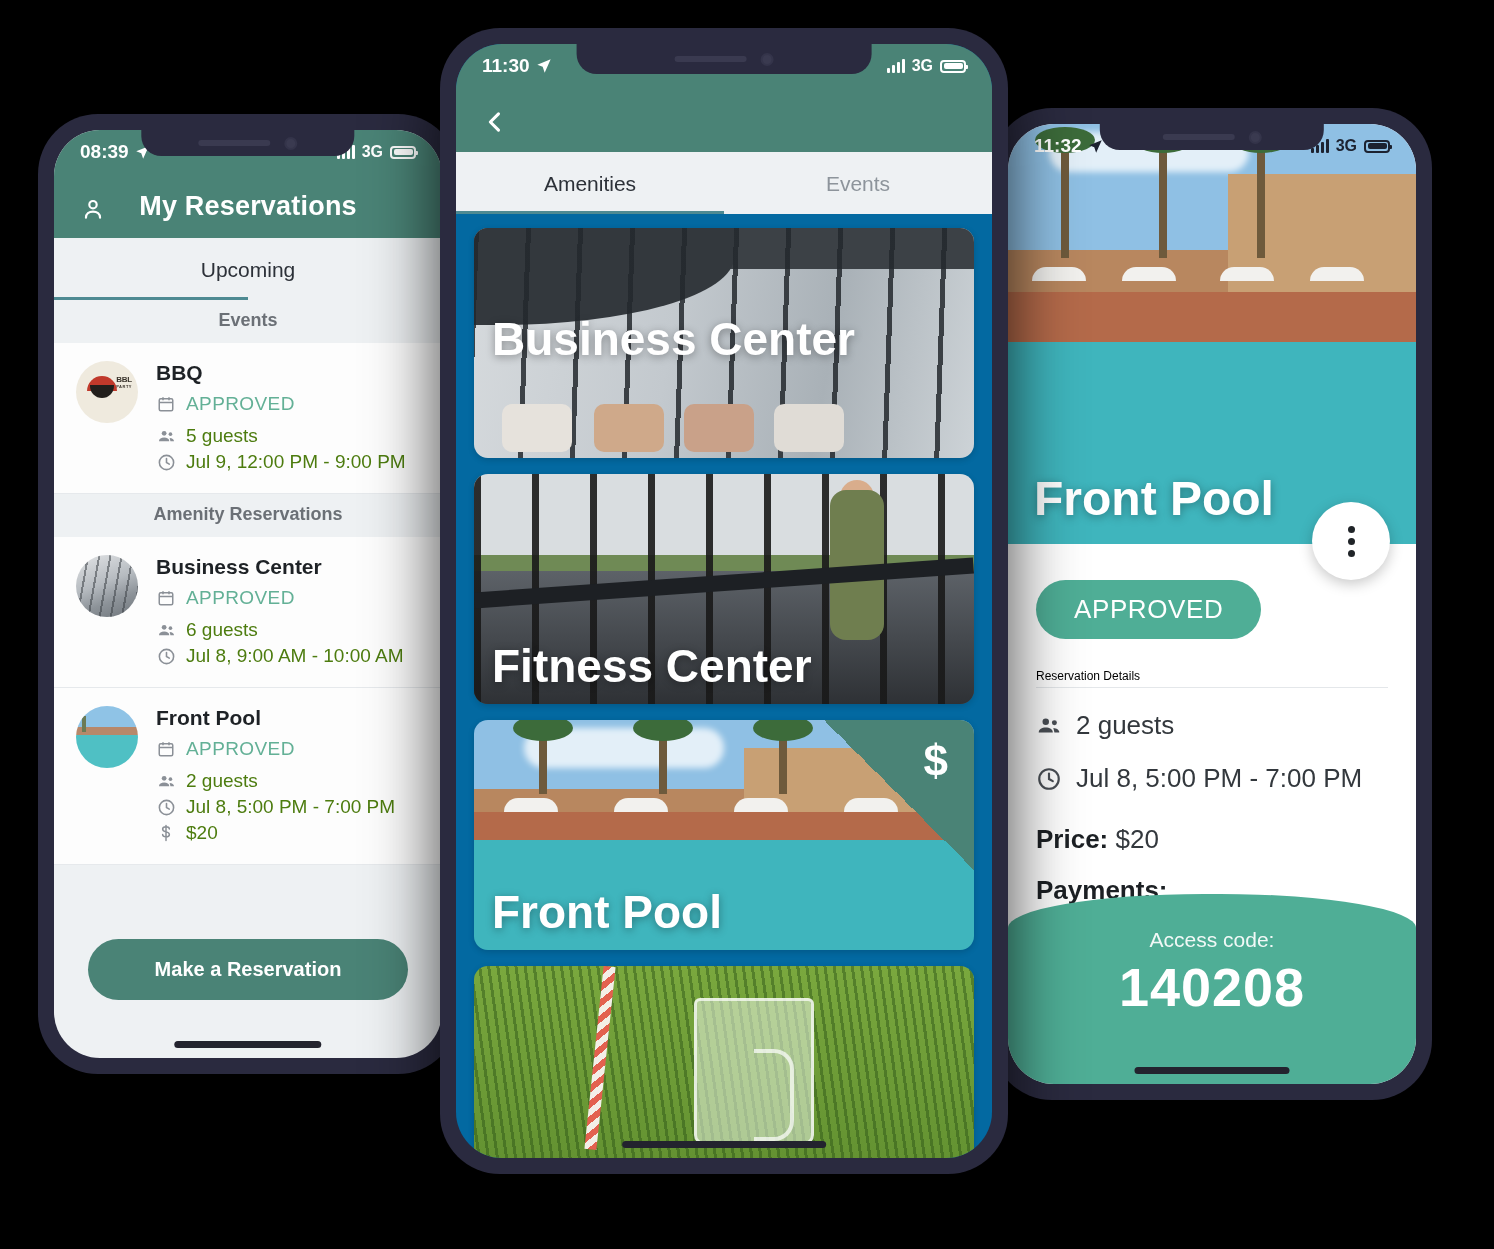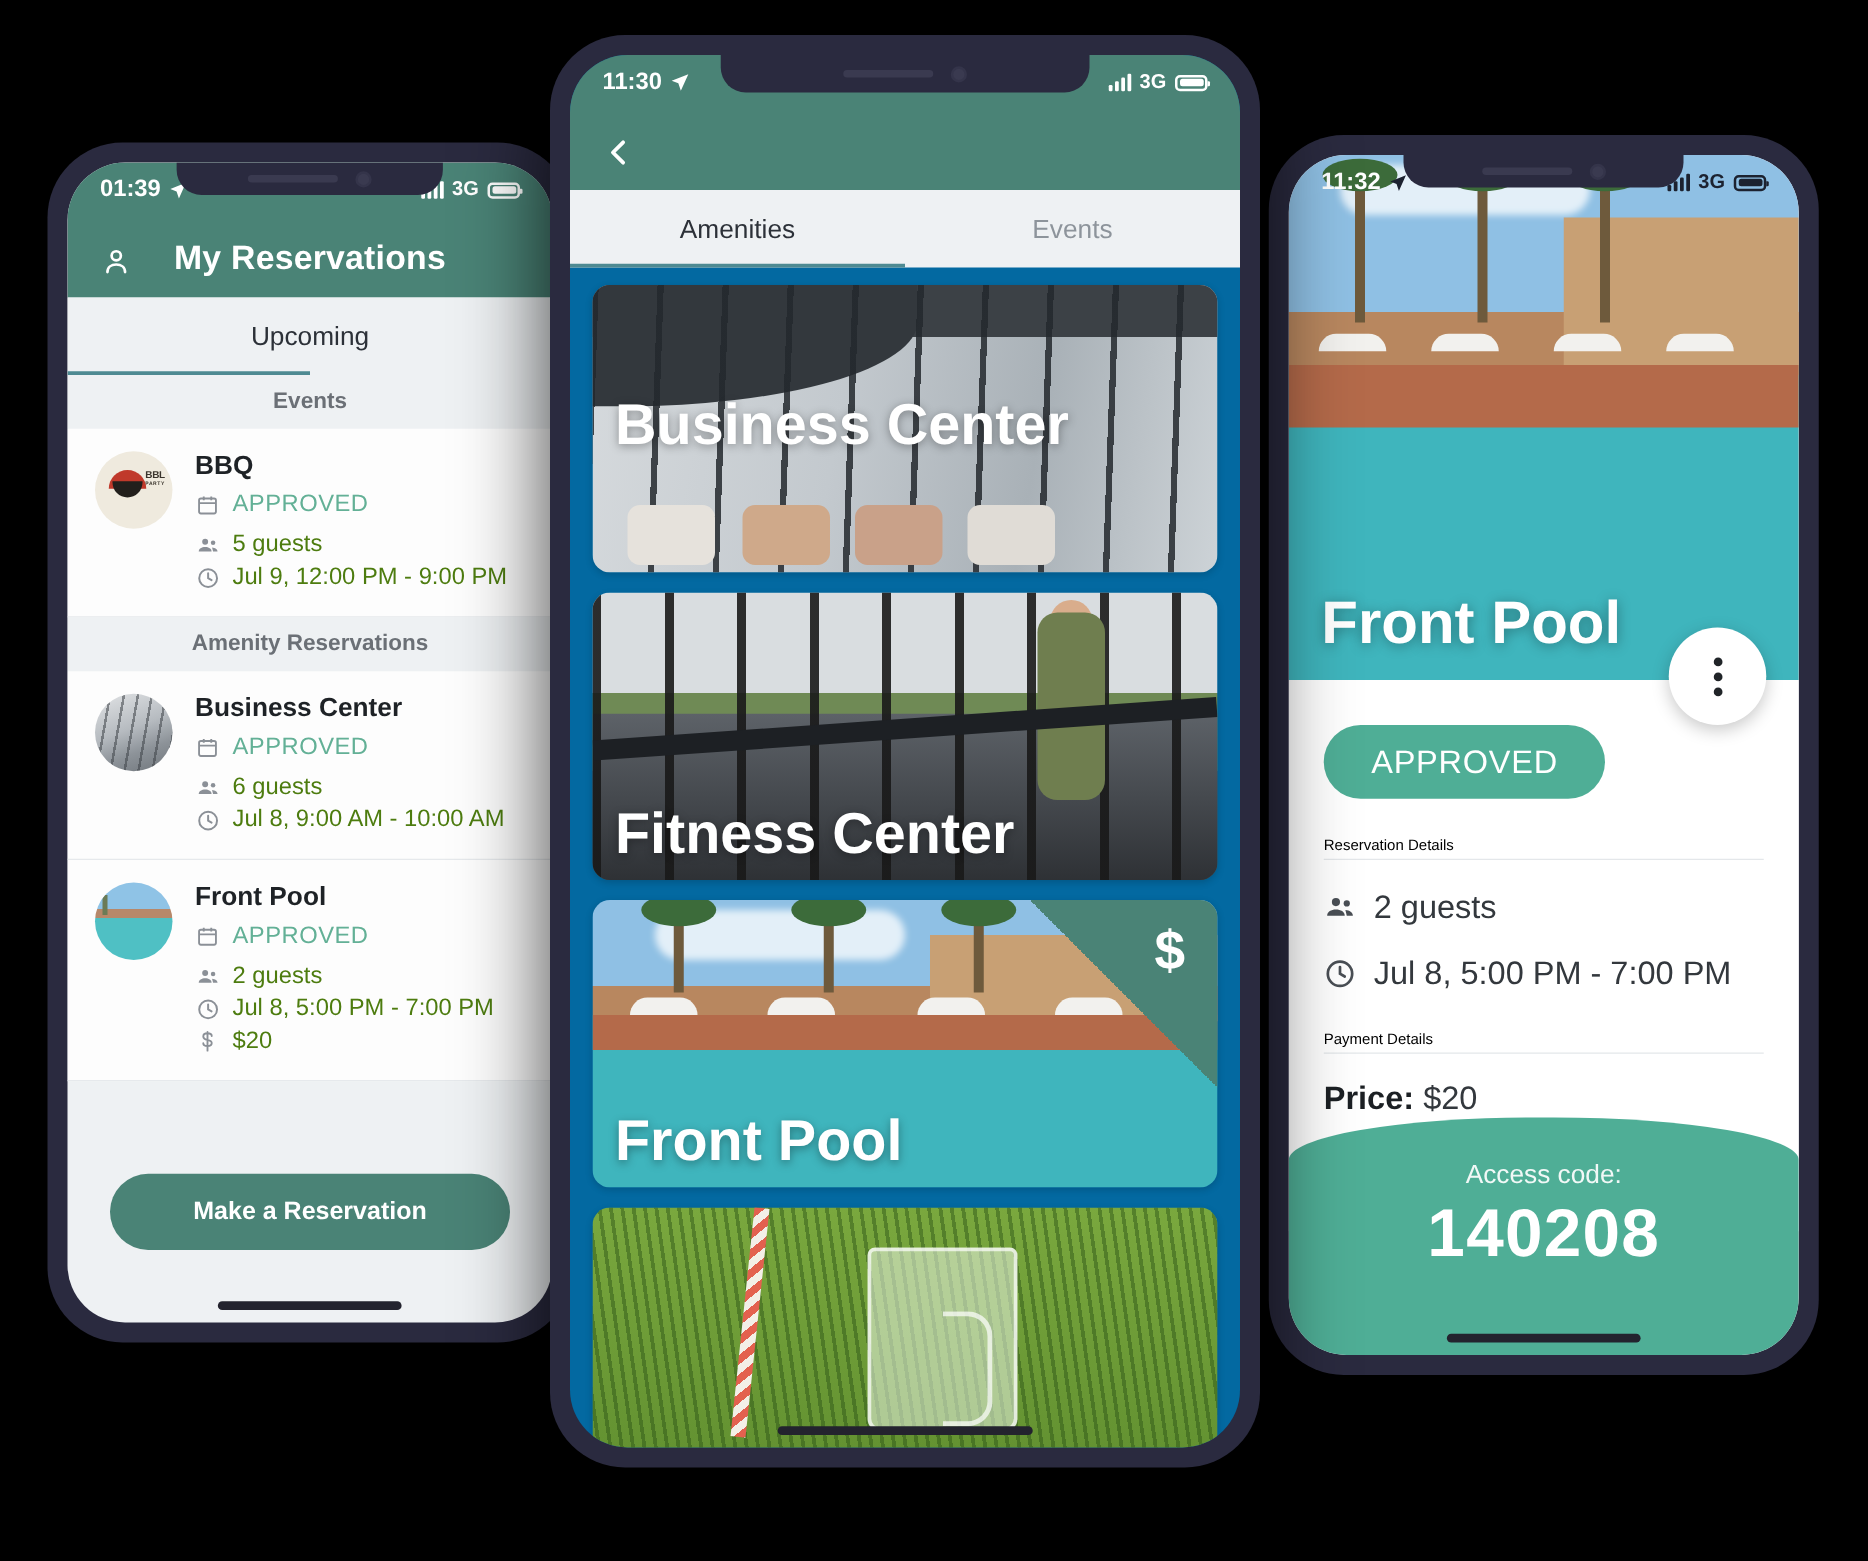--- a/index.html
+++ b/index.html
@@ -196,37 +196,37 @@
   .access {
     position: absolute; left: 0; right: 0; bottom: 0; height: 190px;
     background: #4fae96; border-radius: 48% 48% 0 0 / 34px 34px 0 0;
     color: #fff; text-align: center; padding-top: 34px;
   }
   .access .lbl { font-size: 21px; opacity: .92; }
   .access .code { font-size: 54px; font-weight: bold; margin-top: 4px; letter-spacing: 1px; }
 
   
   #phone-left   { left: 38px;  top: 114px; width: 420px; height: 960px; z-index: 1; }
-  #phone-right  { left: 992px; top: 108px; width: 440px; height: 992px; z-index: 2; margin-left: 23px; }
+  #phone-right  { left: 992px; top: 108px; width: 440px; height: 992px; z-index: 2; }
   #phone-center { left: 440px; top: 28px;  width: 568px; height: 1146px; z-index: 3; }
   #phone-center .screen { background:#0369a1; }
   #phone-left .notch, #phone-right .notch { height: 26px; }
 </style>
 </head>
 <body>
 
 <div class="stage">
 
   <div class="phone" id="phone-left">
     <div class="screen">
 
       <div class="navbar">
         <div class="statusbar">
           <div class="sb-left">
-            <span>01:39</span>
+            <span>08:39</span>
             <svg width="15" height="15" viewBox="0 0 24 24">
                 <path d="M22 2L2 10l8 3 3 9z" fill="#fff"></path>
               </svg>
           </div>
           <div class="sb-right">
             <span class="bars">
                 <i></i>
                 <i></i>
                 <i></i>
                 <i></i>
@@ -456,21 +456,20 @@
               <svg width="26" height="26" viewBox="0 0 24 24" fill="none" stroke="currentColor" stroke-width="2">
                   <circle cx="12" cy="12" r="9"></circle>
                   <path d="M12 7v5l3.5 2" stroke-linecap="round"></path>
                 </svg>
             </span>
             <span>Jul 8, 5:00 PM - 7:00 PM</span>
           </div>
         </div>
 
         <div class="det-sec">
-          <div class="det-sec-label">Payment Details</div>
           <div class="det-kv">
             <b>Price:</b>
             <span>$20</span>
           </div>
           <div class="det-kv">
             <b>Payments:</b>
           </div>
           <div class="det-sub">Jul 7: $20</div>
         </div>
       </div>

